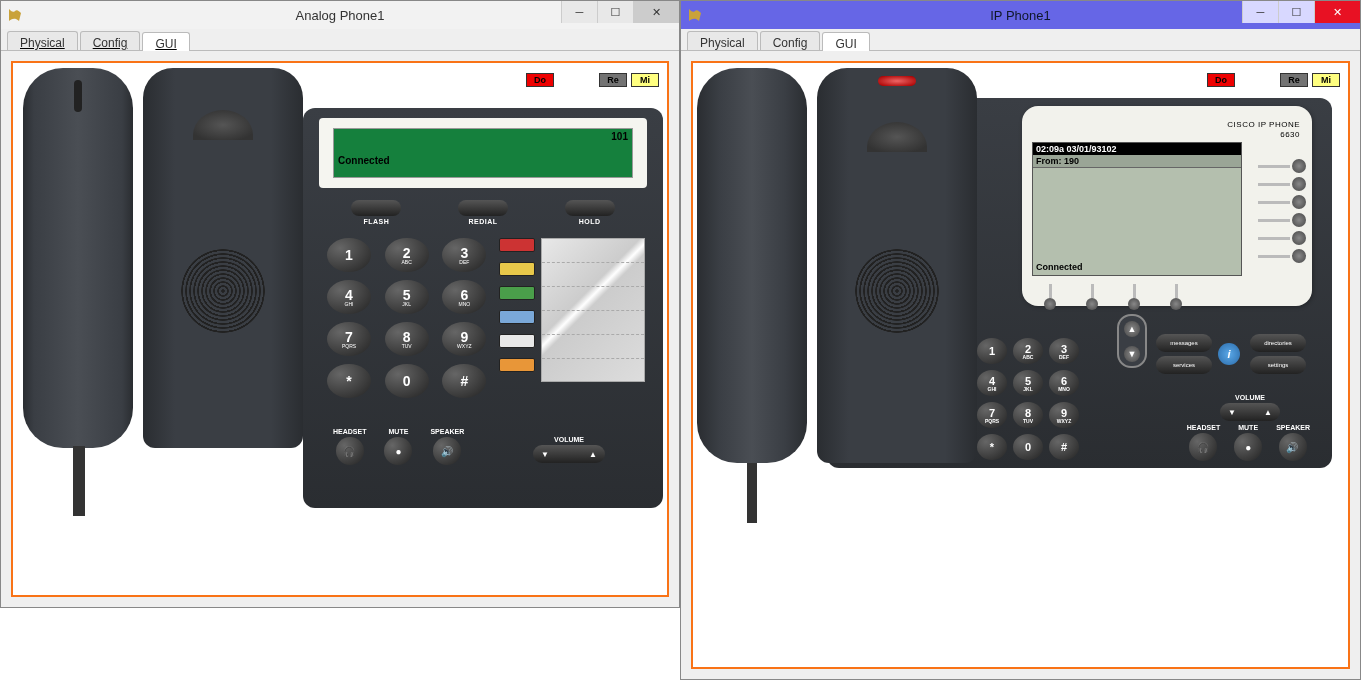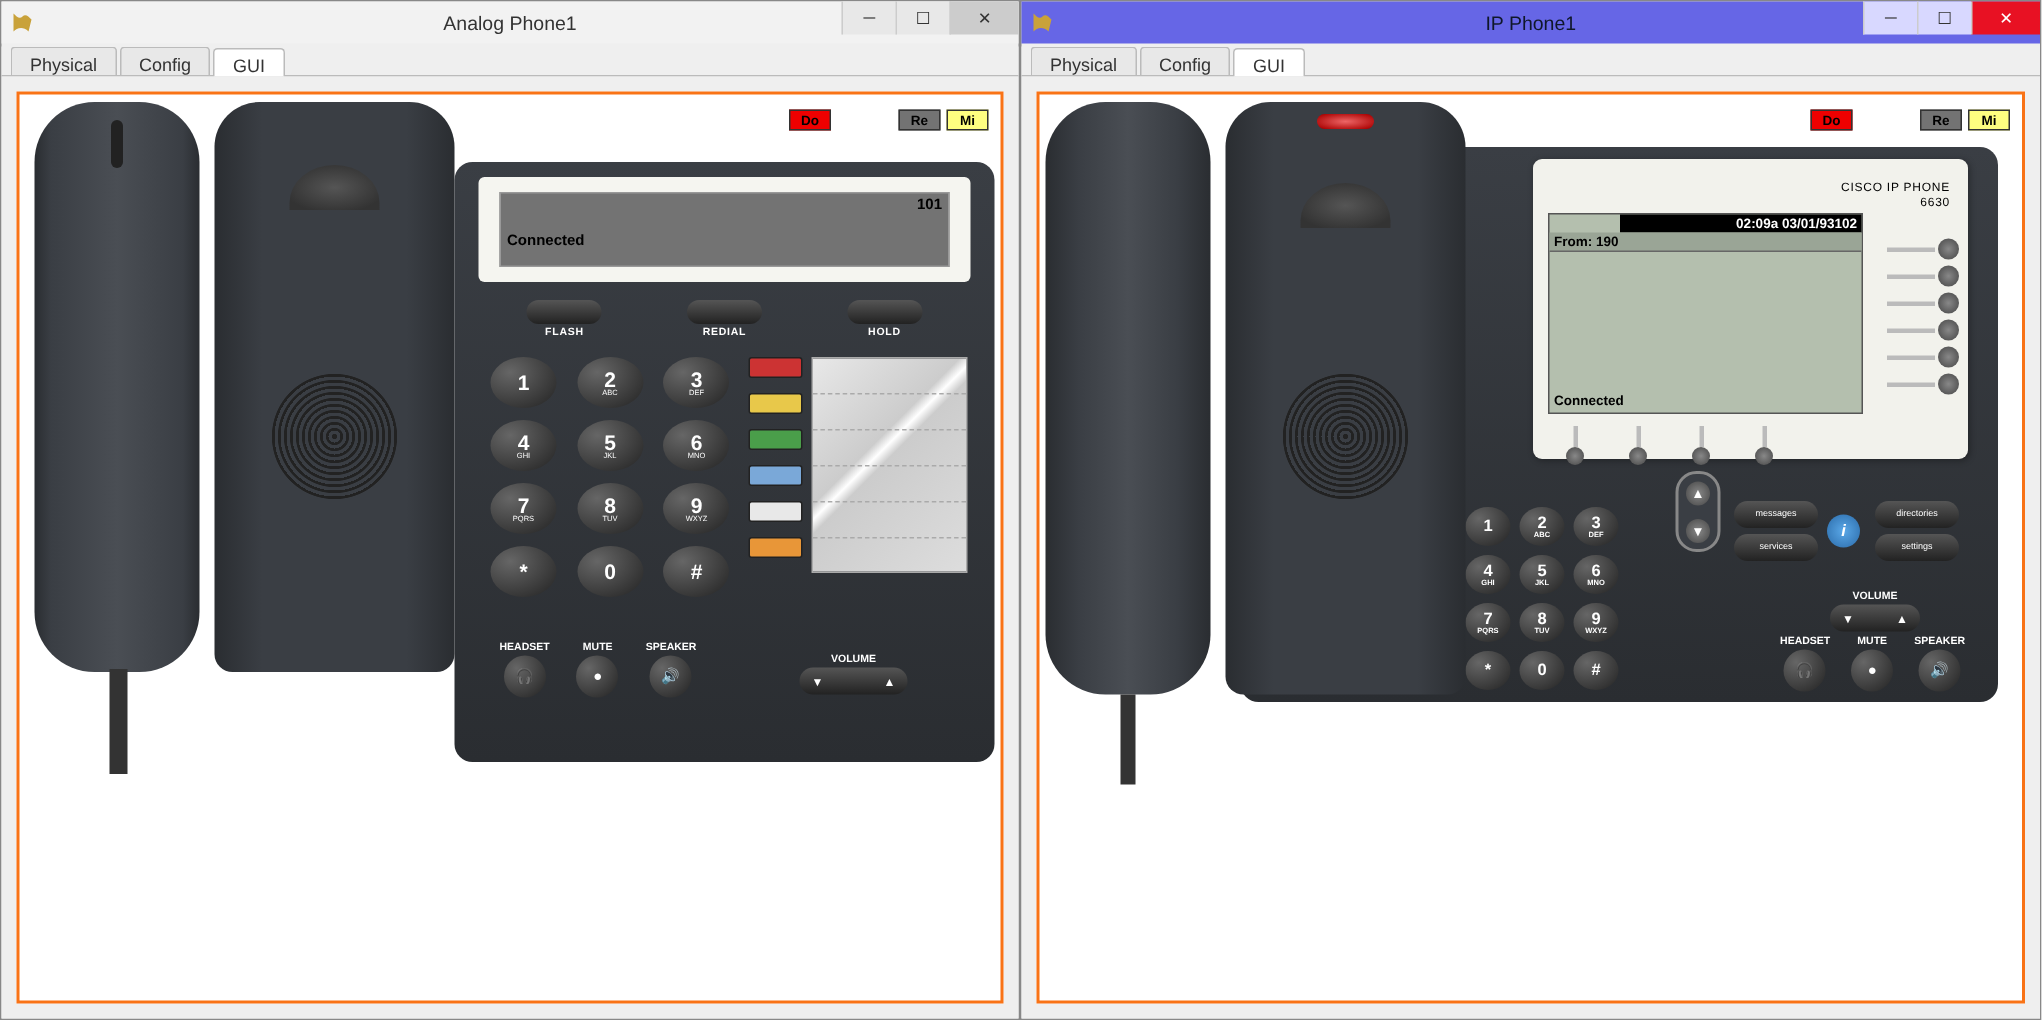--- a/index.html
+++ b/index.html
@@ -1,19 +1,19 @@
 <!DOCTYPE html>
 <html><head>
 <meta charset="utf-8">
 <style>
   * { box-sizing: border-box; margin: 0; padding: 0; font-family: -apple-system, "Segoe UI", sans-serif; }
   body { background: #fff; width: 1361px; height: 680px; overflow: hidden; display: flex; }
 
   .window { display: flex; flex-direction: column; border: 1px solid #888; }
-  .win-left { width: 680px; height: 680px; background: #efefef; }
+  .win-left { width: 680px; height: 608px; background: #efefef; text-decoration: underline; }
   .win-right { width: 681px; height: 680px; background: #efefef; }
 
   .titlebar { height: 28px; display: flex; align-items: center; font-size: 13px; position: relative; }
   .tb-inactive { background: #f2f2f2; }
   .tb-active { background: #6666e6; }
   .tb-icon { width: 16px; height: 16px; margin: 0 6px; }
   .tb-title { position: absolute; left: 50%; transform: translateX(-50%); color: #333; }
   .tb-active .tb-title { color: #0f172a; }
   .tb-controls { position: absolute; right: 0; display: flex; height: 100%; }
   .tb-btn { width: 36px; height: 22px; display: flex; align-items: center; justify-content: center; font-size: 11px; color: #333; background: #e8e8e8; border-left: 1px solid #ccc; }
@@ -40,21 +40,21 @@
   .handset { position: absolute; left: 0; top: 0; width: 110px; height: 380px; background: linear-gradient(to right, #2a2d31 0%, #3a3e44 10%, #4a4e54 50%, #3a3e44 90%, #2a2d31 100%); border-radius: 40px; }
   .handset::before { content: ""; position: absolute; top: 12px; left: 50%; transform: translateX(-50%); width: 8px; height: 32px; background: #222; border-radius: 4px; }
   .analog-cord { position: absolute; left: 50px; top: 378px; width: 12px; height: 70px; background: #333; }
   
   .cradle { position: absolute; left: 120px; top: 0; width: 160px; height: 380px; background: linear-gradient(to right, #2a2d31, #3a3e44 20%, #3a3e44 80%, #2a2d31); border-radius: 30px 30px 12px 12px; }
   .cradle-lip { position: absolute; left: 50%; top: 42px; transform: translateX(-50%); width: 60px; height: 30px; background: radial-gradient(ellipse at center, #555 0%, #333 80%); border-radius: 30px 30px 0 0 / 25px 25px 0 0; }
   .speaker-grill { position: absolute; left: 50%; top: 180px; transform: translateX(-50%); width: 86px; height: 86px; border-radius: 50%; background: repeating-radial-gradient(circle, #222 0, #222 1.5px, #3a3e44 2px, #3a3e44 4px); }
 
   .base { position: absolute; left: 280px; top: 40px; width: 360px; height: 400px; background: linear-gradient(to bottom, #3a3e44, #2a2d31); border-radius: 12px; }
   .lcd-frame { position: absolute; top: 10px; left: 16px; right: 16px; height: 70px; background: #f5f5f0; border-radius: 4px; padding: 10px 14px; }
-  .lcd { background: #737373; border: 1px solid #999; height: 100%; position: relative; font-family: monospace; font-size: 10px; font-weight: bold; padding: 2px 4px; }
+  .lcd { background: #15803d; border: 1px solid #999; height: 100%; position: relative; font-family: monospace; font-size: 10px; font-weight: bold; padding: 2px 4px; }
   .lcd-line1 { position: absolute; top: 2px; right: 4px; }
   .lcd-line2 { position: absolute; top: 26px; left: 4px; }
 
   .func-row { position: absolute; top: 92px; left: 20px; right: 20px; display: flex; justify-content: space-around; }
   .func-btn { display: flex; flex-direction: column; align-items: center; }
   .func-pill { width: 50px; height: 16px; background: linear-gradient(to bottom, #555, #222); border-radius: 8px; }
   .func-label { font-size: 7px; color: #fff; margin-top: 2px; font-weight: bold; letter-spacing: 0.5px; }
 
   .keypad { position: absolute; top: 130px; left: 24px; width: 165px; display: grid; grid-template-columns: repeat(3, 1fr); gap: 8px; }
   .key { width: 44px; height: 34px; background: radial-gradient(ellipse at 30% 30%, #666, #222); border-radius: 50%; display: flex; flex-direction: column; align-items: center; justify-content: center; color: #fff; font-weight: bold; font-size: 14px; }
@@ -77,24 +77,24 @@
   .rocker { width: 72px; height: 18px; background: linear-gradient(to bottom, #555, #222); border-radius: 10px; display:flex;align-items:center;justify-content:space-between;padding:0 8px;color:#fff;font-size:8px;}
 
   
   .ip-phone { position: absolute; top: 5px; left: 4px; width: 655px; height: 460px; }
   .ip-handset { position: absolute; left: 0; top: 0; width: 110px; height: 395px; background: linear-gradient(to right, #2a2d31, #3a3e44 20%, #4a4e54 50%, #3a3e44 80%, #2a2d31); border-radius: 40px; }
   .ip-cord { position: absolute; left: 50px; top: 395px; width: 10px; height: 60px; background: #333; }
   .ip-cradle { position: absolute; left: 120px; top: 0; width: 160px; height: 395px; background: linear-gradient(to right, #2a2d31, #3a3e44 20%, #3a3e44 80%, #2a2d31); border-radius: 30px 30px 12px 12px; }
   .ip-base { position: absolute; left: 130px; top: 30px; width: 505px; height: 370px; background: linear-gradient(to bottom, #3a3e44, #2a2d31); border-radius: 12px; }
   .ip-led { position: absolute; left: 50%; top: 8px; transform: translateX(-50%); width: 38px; height: 10px; background: radial-gradient(ellipse, #e66 0%, #a00 90%); border-radius: 5px; }
 
-  .ip-display { position: absolute; top: 8px; right: 20px; width: 290px; height: 200px; background: #f2f2ec; border-radius: 6px; box-shadow: 1px 1px 4px rgba(0,0,0,.3); }
+  .ip-display { position: absolute; top: 8px; right: 20px; width: 290px; height: 200px; background: #f2f2ec; border-radius: 16px; box-shadow: 1px 1px 4px rgba(0,0,0,.3); }
   .ip-brand { position: absolute; top: 14px; right: 12px; font-size: 8px; text-align: right; letter-spacing: 0.5px; line-height: 1.2; }
   .ip-screen { position: absolute; top: 36px; left: 10px; right: 70px; bottom: 30px; background: #b4bfae; border: 1px solid #555; font-family: monospace; font-size: 9px; font-weight: bold; }
-  .ip-statusbar { display: flex; justify-content: flex-end; background: #000; color: #fff; padding: 1px 3px; font-size: 9px; margin-left: 47px; }
+  .ip-statusbar { display: flex; justify-content: flex-start; background: #000; color: #fff; padding: 1px 3px; font-size: 9px; }
   .ip-msgbar { background: #9aa596; border-bottom: 1px solid #666; padding: 1px 3px; }
   .ip-status { position: absolute; bottom: 3px; left: 3px; }
 
   .ip-linekeys { position: absolute; right: -6px; top: 54px; display: flex; flex-direction: column; gap: 6px; }
   .ip-linekey { width: 60px; height: 12px; display:flex;align-items:center; }
   .ip-linekey::before { content:""; width:32px; height:3px; background:#bbb;}
   .ip-linekey::after { content:""; width:14px; height:14px; background: radial-gradient(circle, #888, #444); border-radius:50%; margin-left:2px;}
   .ip-softkeys { position: absolute; bottom: -4px; left: 22px; display: flex; gap: 30px; }
   .ip-softkey { width: 12px; height: 26px; display:flex;flex-direction:column;align-items:center; }
   .ip-softkey::before { content:""; width:3px; height:14px; background:#bbb;}

